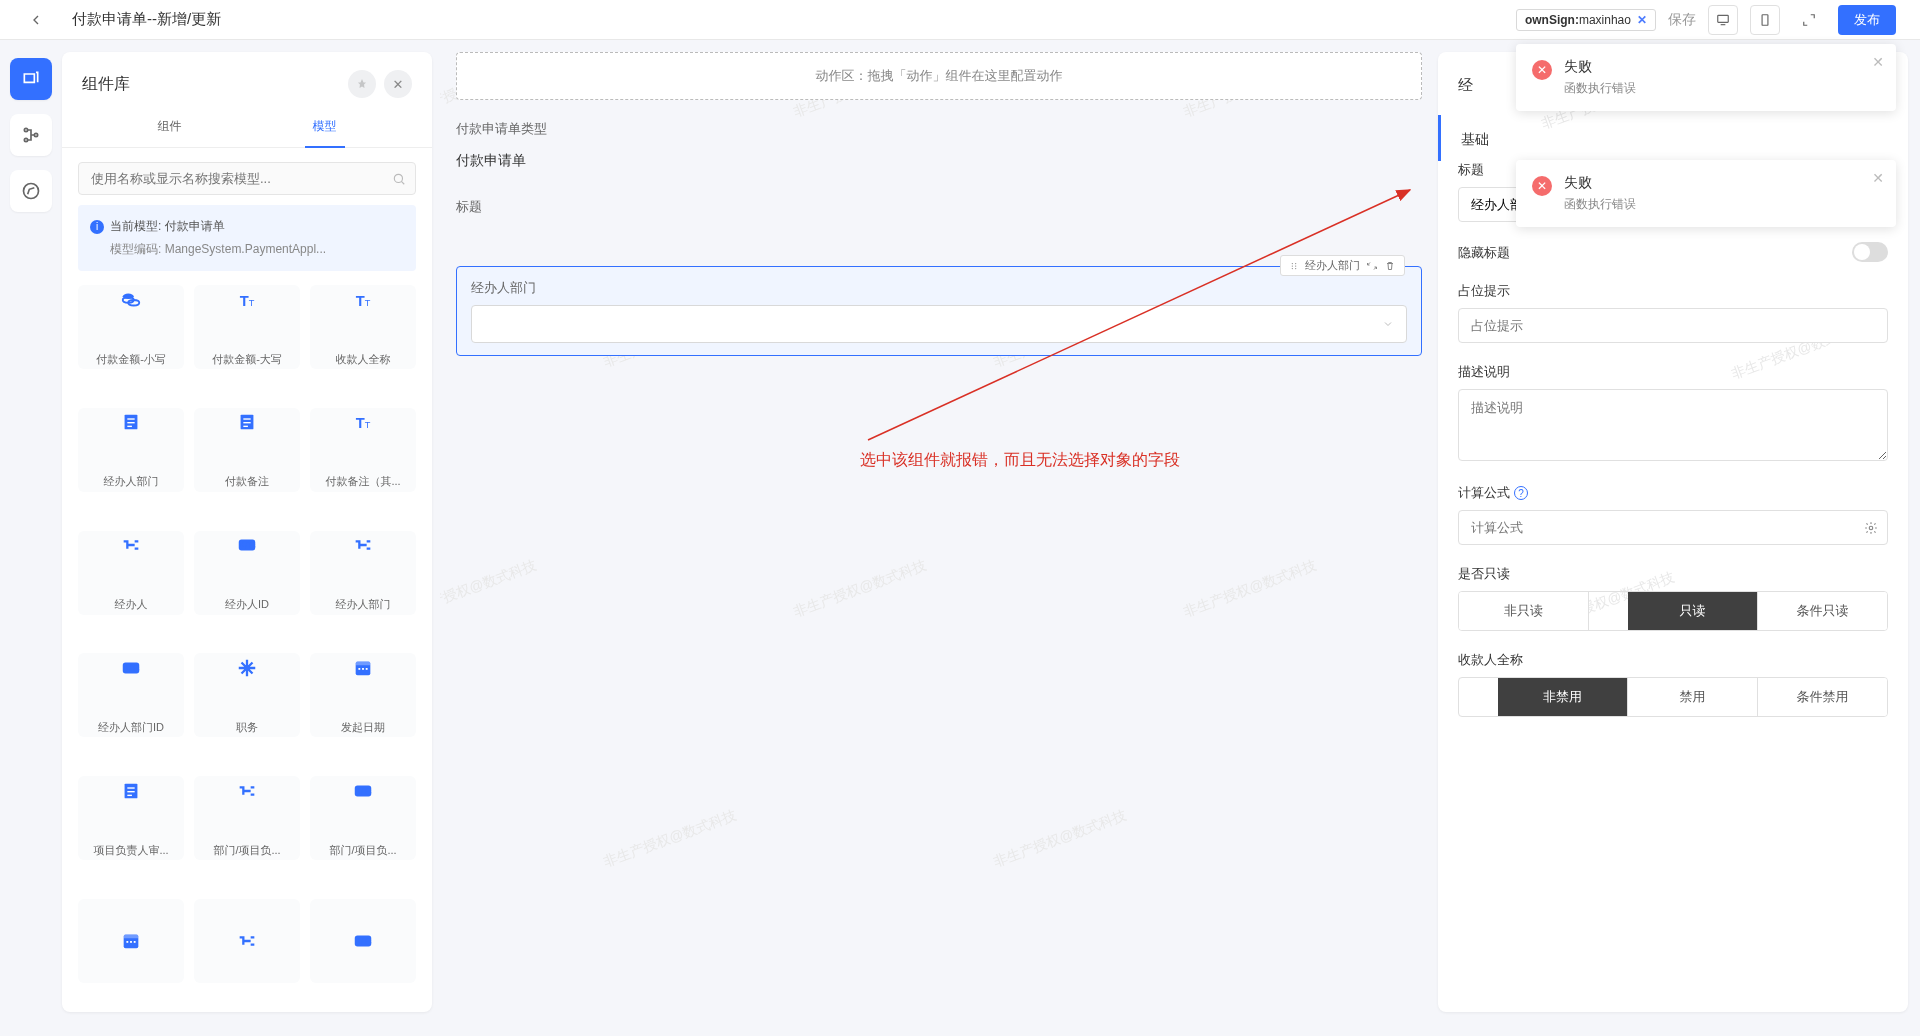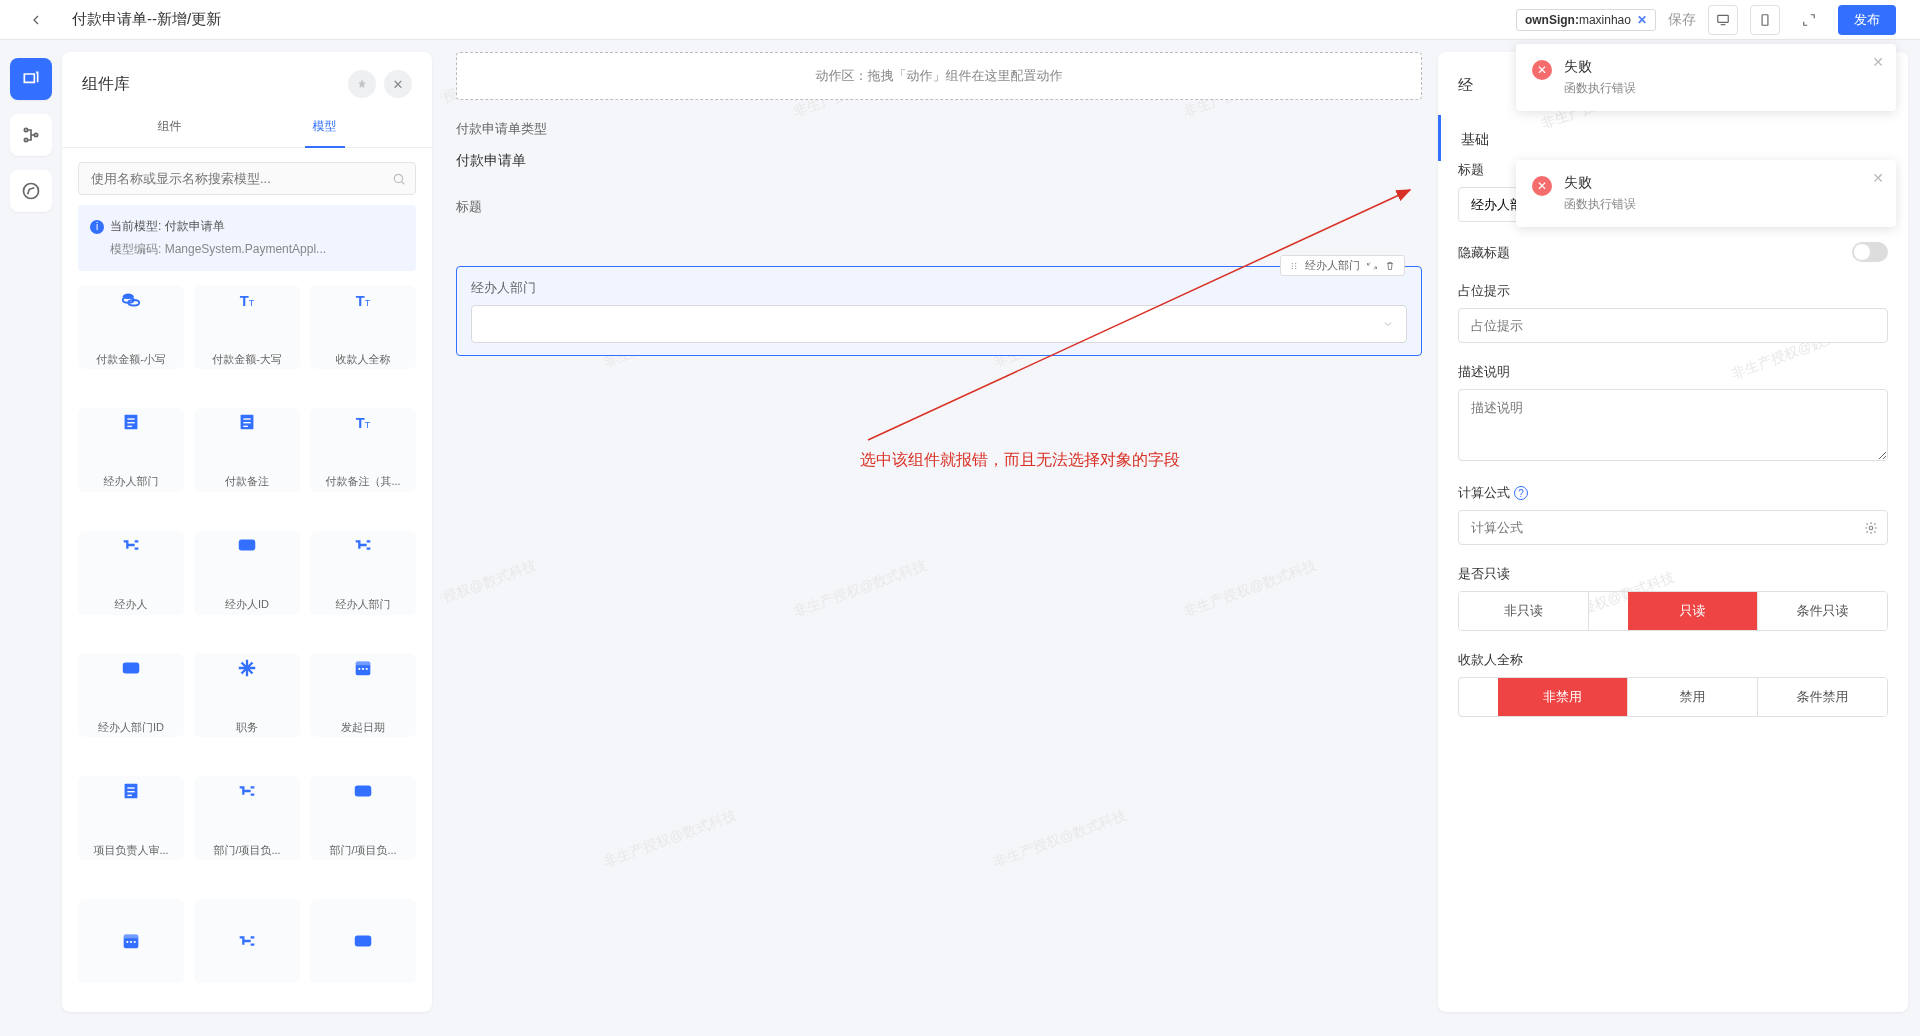--- a/index.html
+++ b/index.html
@@ -81,21 +81,21 @@
 .panel-textarea { width: 100%; padding: 9px 12px; border: 1px solid #e0e0e0; border-radius: 4px; font-size: 13px; min-height: 72px; resize: vertical; }
 .panel-input-wrap { position: relative; }
 .input-gear { position: absolute; right: 10px; top: 50%; transform: translateY(-50%); color: #888; cursor: pointer; }
 .toggle-row { display: flex; align-items: flex-end; justify-content: space-between; }
 .toggle { width: 36px; height: 20px; background: #ddd; border-radius: 10px; position: relative; cursor: pointer; }
 .toggle::after { content: ""; width: 16px; height: 16px; background: #fff; border-radius: 50%; position: absolute; top: 2px; left: 2px; }
 
 .btn-group { display: flex; border: 1px solid #e0e0e0; border-radius: 4px; overflow: hidden; }
 .btn-group-item { flex: 1; padding: 10px 0; text-align: center; font-size: 13px; cursor: pointer; background: #fff; color: #555; border-right: 1px solid #e0e0e0; }
 .btn-group-item:last-child { border-right: none; }
-.btn-group-item.active { background: #ef4444; color: #fff; margin-left: 39px; }
+.btn-group-item.active { background: #404040; color: #fff; margin-left: 39px; }
 
 
 .toast { position: absolute; right: 24px; background: #fff; border-radius: 4px; box-shadow: 0 2px 12px rgba(0,0,0,0.12); padding: 14px 40px 14px 16px; display: flex; gap: 12px; min-width: 380px; z-index: 100; }
 .toast-1 { top: 44px; }
 .toast-2 { top: 160px; }
 .toast-icon { width: 20px; height: 20px; border-radius: 50%; background: #f56c6c; color: #fff; display: flex; align-items: center; justify-content: center; font-size: 12px; flex-shrink: 0; margin-top: 2px; }
 .toast-content { flex: 1; }
 .toast-title { font-size: 14px; font-weight: 500; color: #333; margin-bottom: 4px; }
 .toast-msg { font-size: 12px; color: #888; }
 .toast-close { position: absolute; top: 10px; right: 12px; color: #bbb; cursor: pointer; font-size: 14px; }

